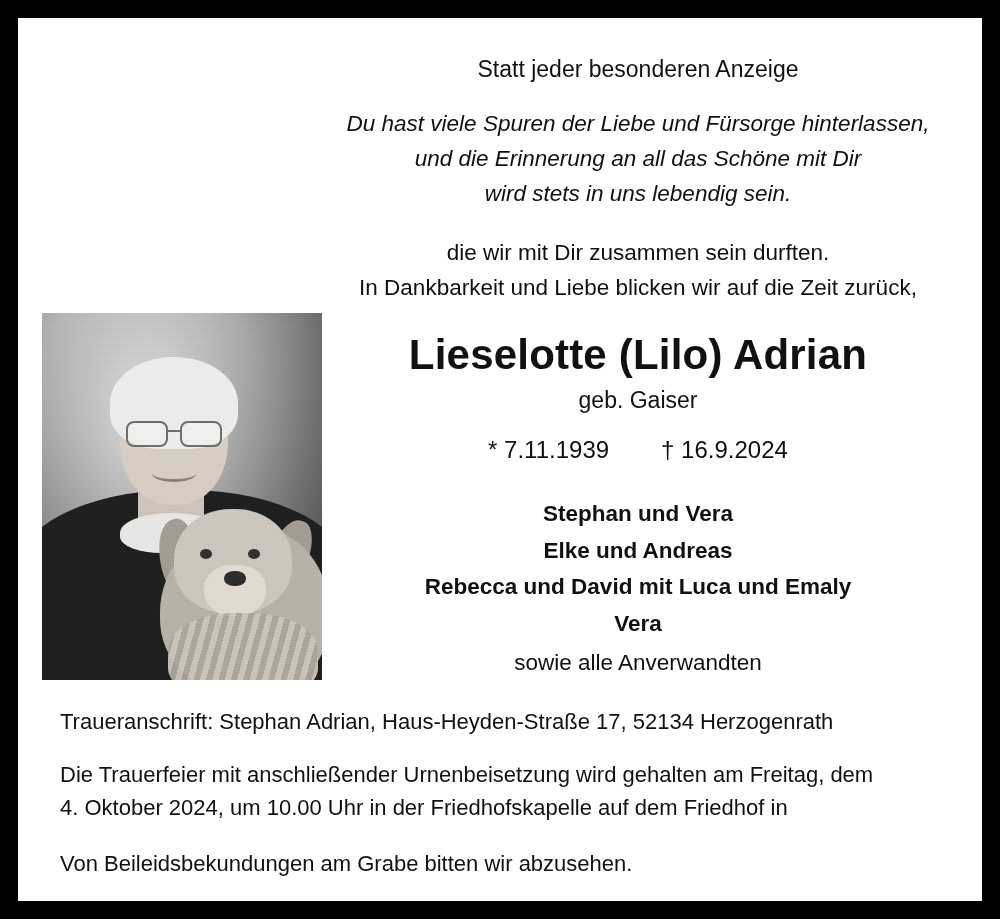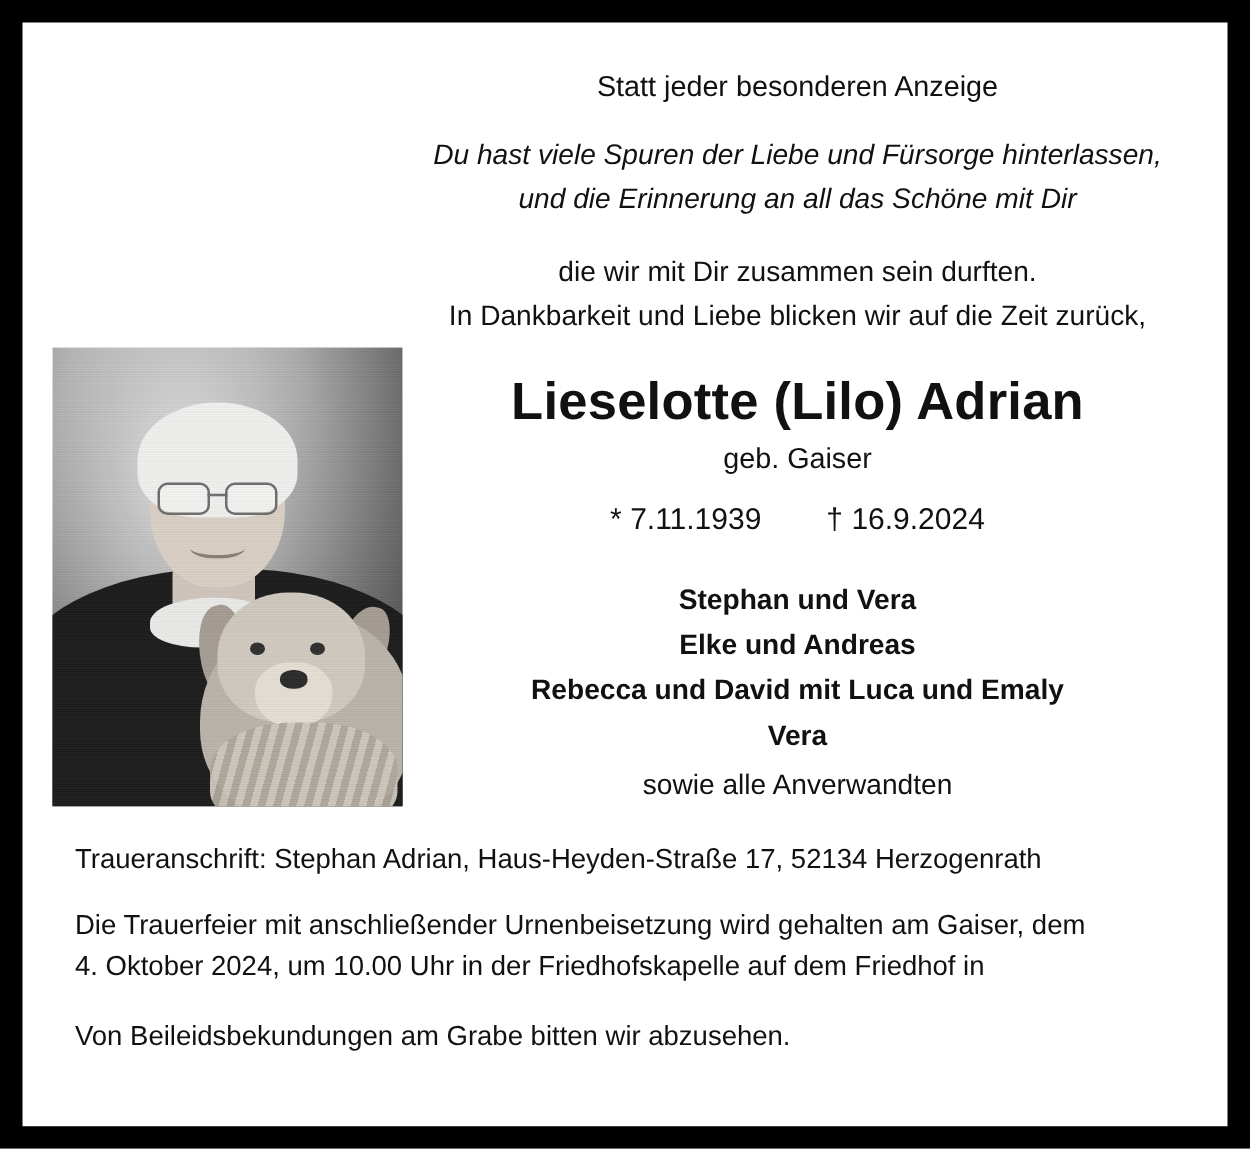--- a/index.html
+++ b/index.html
@@ -281,20 +281,21 @@
         </div>
       </div>
 
       <div class="text-col">
 
         <div class="line-statt">Statt jeder besonderen Anzeige</div>
 
         <div class="verse">
           <div>Du hast viele Spuren der Liebe und Fürsorge hinterlassen,</div>
           <div>und die Erinnerung an all das Schöne mit Dir</div>
+          <div>wird stets in uns lebendig sein.</div>
         </div>
 
         <div class="intro">
           <div>die wir mit Dir zusammen sein durften.</div>
           <div>In Dankbarkeit und Liebe blicken wir auf die Zeit zurück,</div>
         </div>
 
         <div class="name">Lieselotte (Lilo) Adrian</div>
         <div class="maiden">geb. Gaiser</div>
 
@@ -310,21 +311,21 @@
         </div>
         <div class="relatives">sowie alle Anverwandten</div>
 
       </div>
     </div>
 
     <div class="bottom">
       <div class="addr">Traueranschrift: Stephan Adrian, Haus-Heyden-Straße 17, 52134 Herzogenrath</div>
 
       <div class="ceremony">
-        <div>Die Trauerfeier mit anschließender Urnenbeisetzung wird gehalten am Gaiser, dem</div>
+        <div>Die Trauerfeier mit anschließender Urnenbeisetzung wird gehalten am Freitag, dem</div>
         <div>4. Oktober 2024, um 10.00 Uhr in der Friedhofskapelle auf dem Friedhof in</div>
       </div>
 
       <div class="closing">Von Beileidsbekundungen am Grabe bitten wir abzusehen.</div>
     </div>
 
   </div>
 </div>
 
 </body></html>

